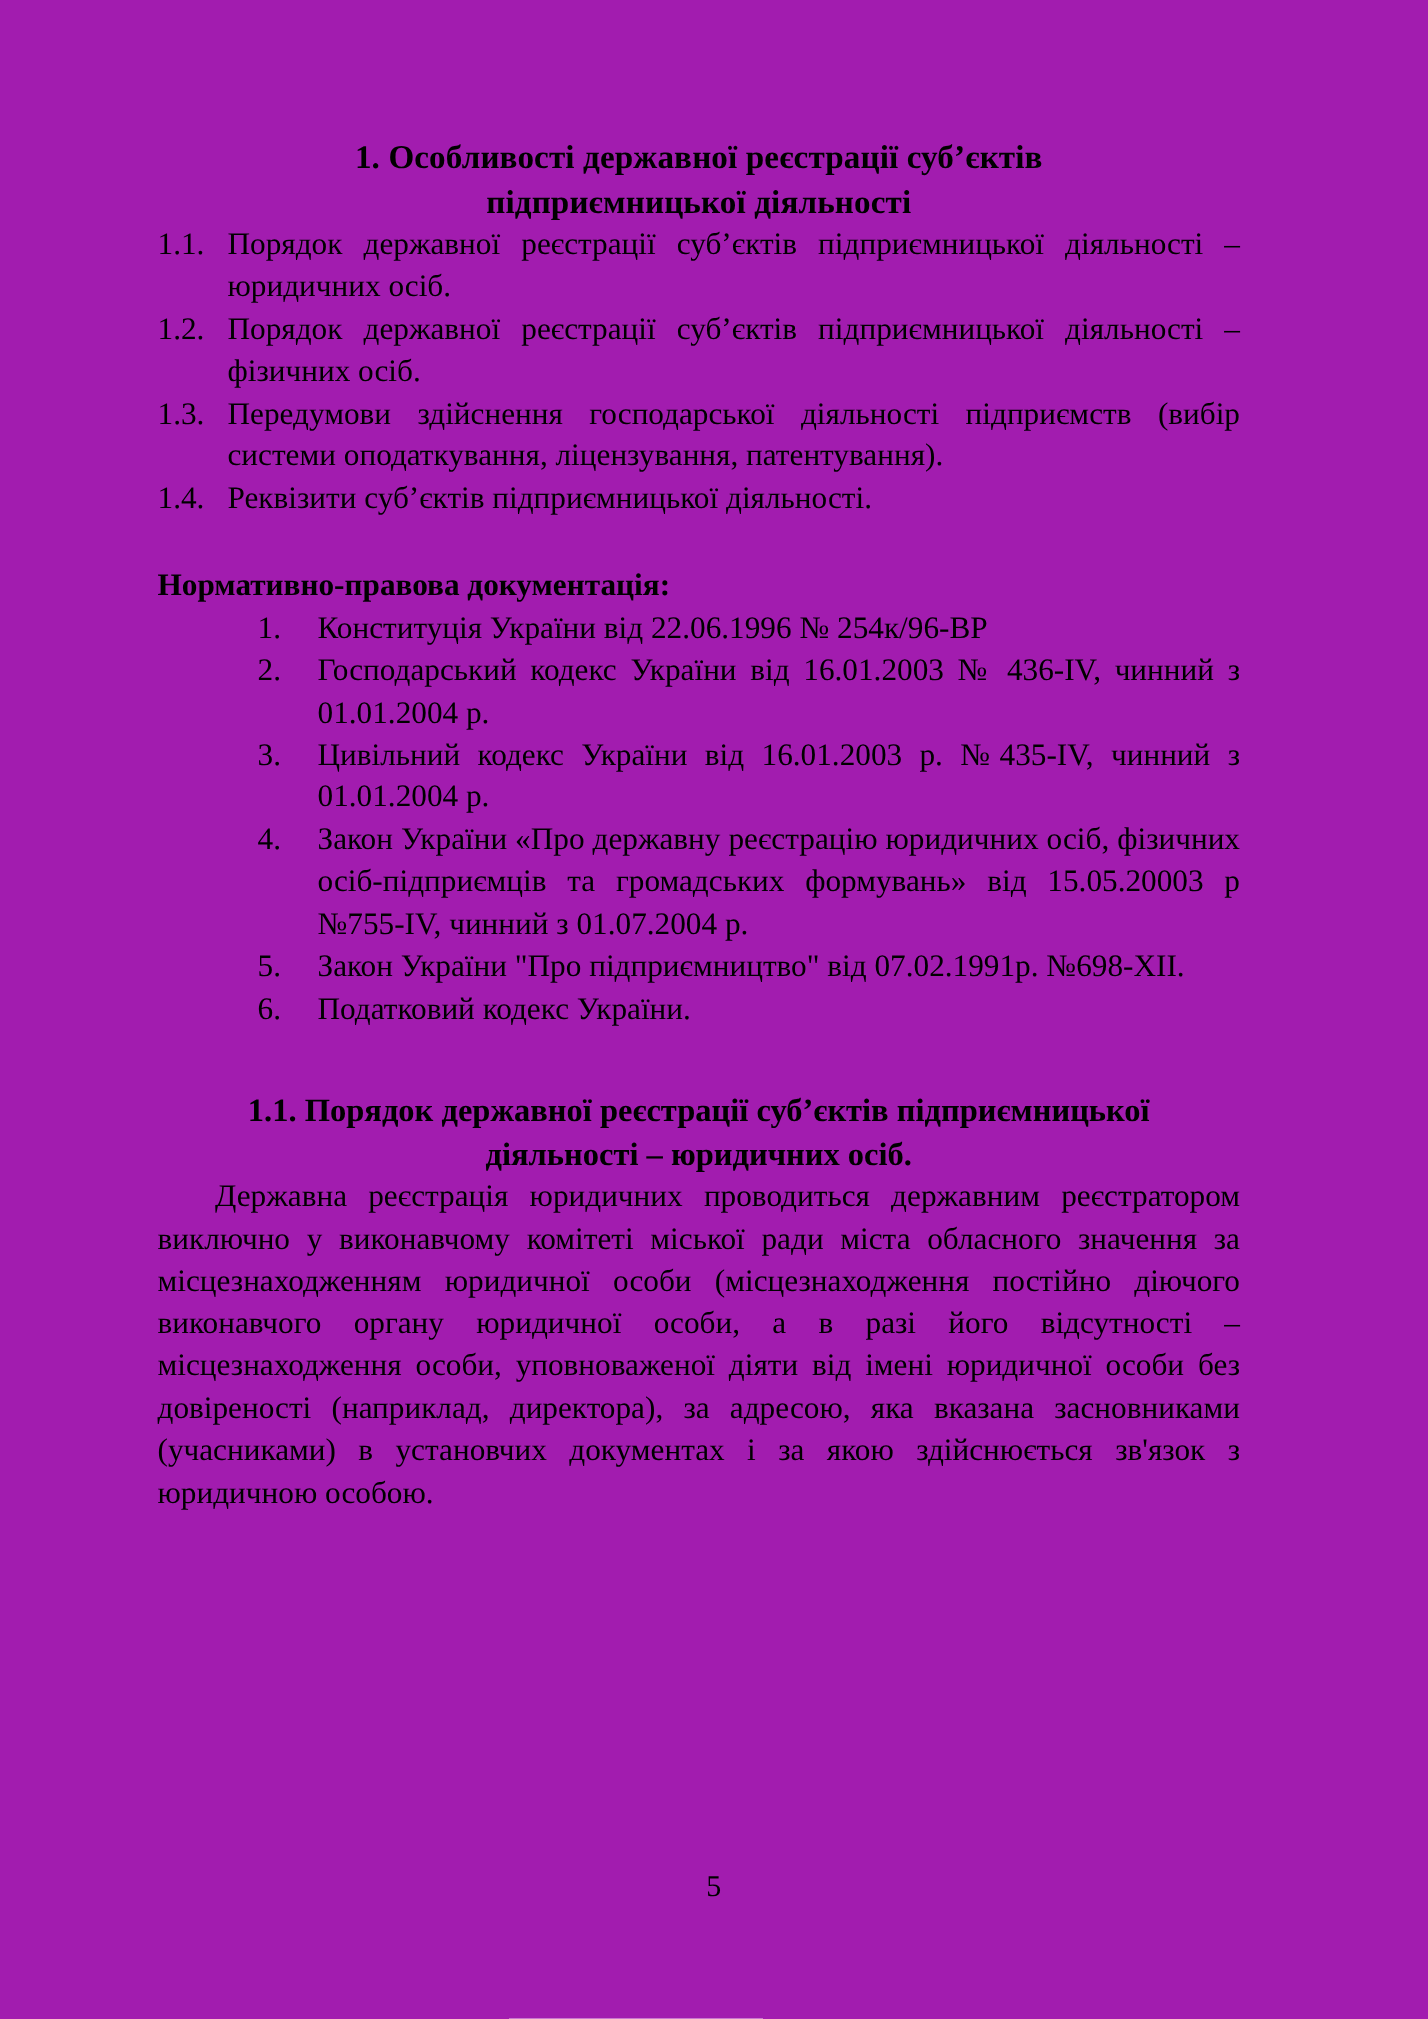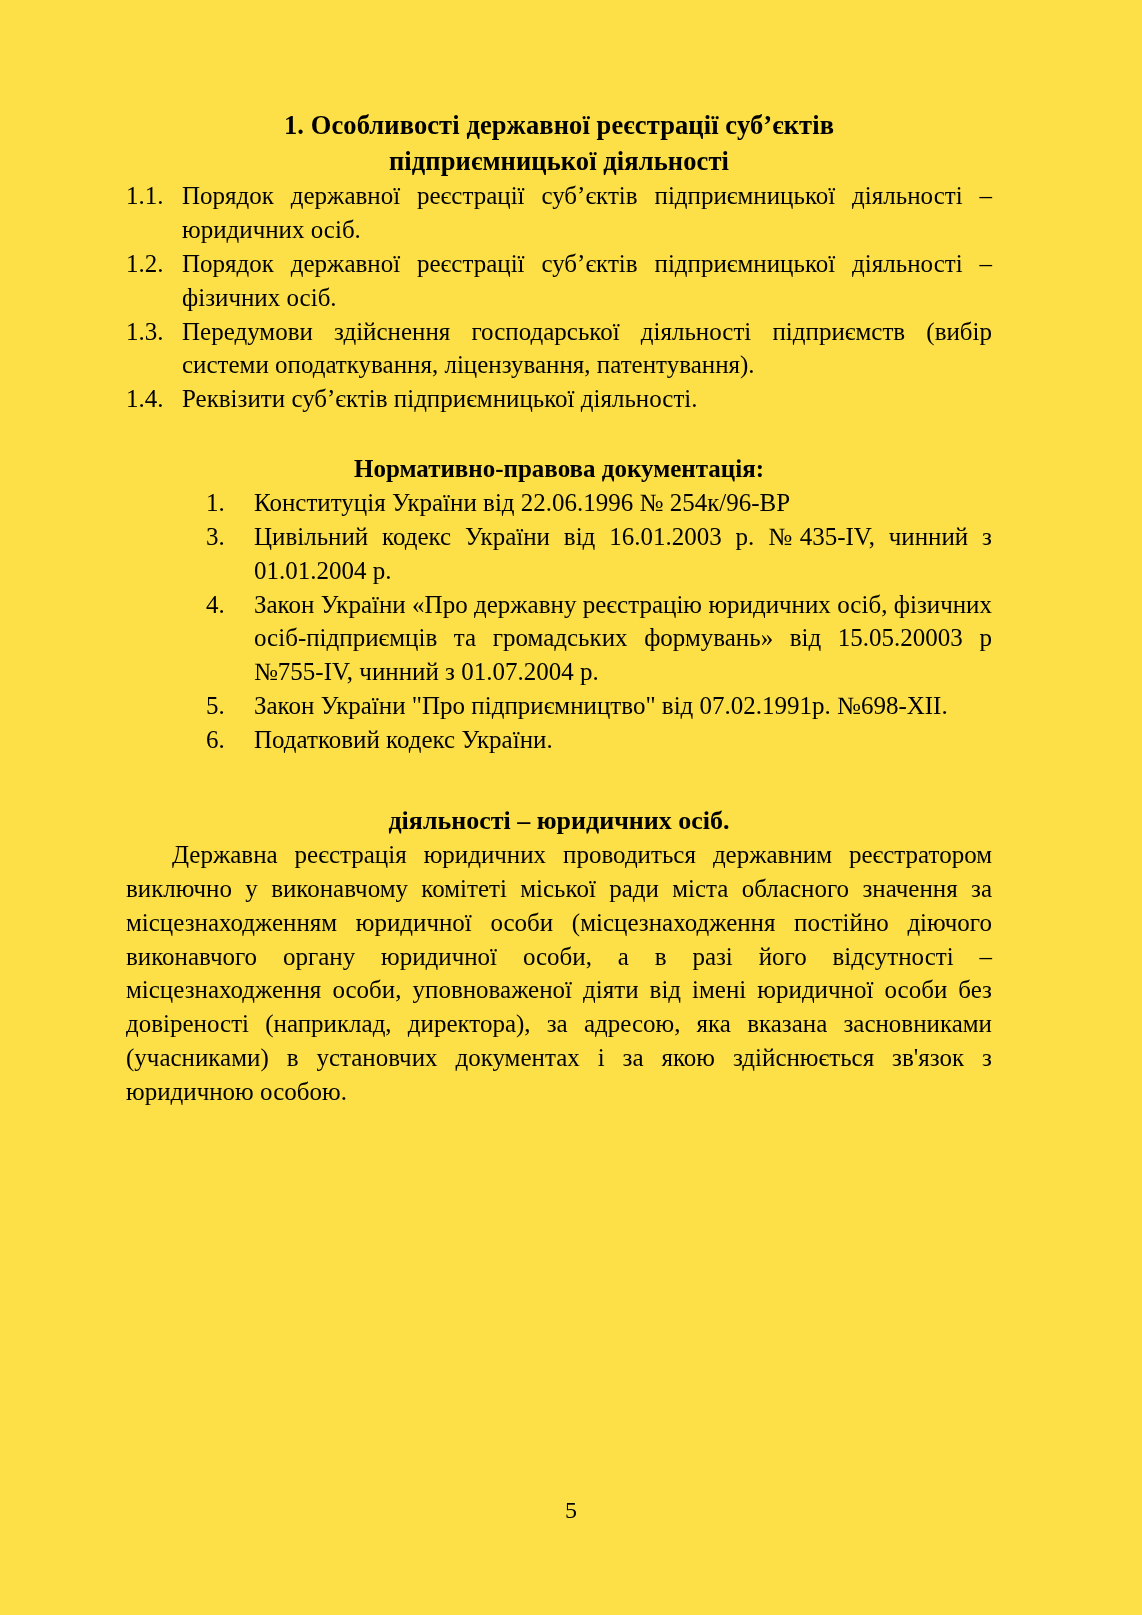--- a/index.html
+++ b/index.html
@@ -10,21 +10,21 @@
   }
   body {
     font-family: "Liberation Serif", "DejaVu Serif", serif;
     color: #000000;
   }
   .page {
     position: relative;
     width: 1142px;
     height: 1615px;
     margin: 0 auto;
-    background: #fde047;
+    background: #a21caf;
     box-sizing: border-box;
     overflow: hidden;
   }
   .content {
     position: absolute;
     left: 126px;
     top: 108px;
     width: 866px;
   }
 
@@ -44,21 +44,20 @@
     font-size: 26px;
     font-weight: bold;
     text-align: center;
     line-height: 1.35;
     margin: 0;
     padding: 0 4px;
   }
   .subheading {
     font-size: 25px;
     font-weight: bold;
-    text-align: center;
     line-height: 1.35;
     margin: 0;
   }
 
   
   .para {
     font-size: 25px;
     line-height: 1.355;
     text-align: justify;
     text-justify: inter-word;
@@ -159,36 +158,40 @@
 
     <div class="gap-md"></div>
 
     <div class="subheading">Нормативно-правова документація:</div>
 
     <ol class="numlist">
       <li>
         <span class="num">1.</span><span>Конституція України від 22.06.1996 № 254к/96-ВР</span>
       </li>
       <li>
+        <span class="num">2.</span><span>Господарський кодекс України від 16.01.2003 № 436-IV, чинний з 01.01.2004 р.</span>
+      </li>
+      <li>
         <span class="num">3.</span><span>Цивільний кодекс України від 16.01.2003 р. №435-IV, чинний з 01.01.2004 р.</span>
       </li>
       <li>
         <span class="num">4.</span><span>Закон України «Про державну реєстрацію юридичних осіб, фізичних осіб-підприємців та громадських формувань» від 15.05.20003 р №755-IV, чинний з 01.07.2004 р.</span>
       </li>
       <li>
         <span class="num">5.</span><span>Закон України "Про підприємництво" від 07.02.1991р. №698-XII.</span>
       </li>
       <li>
         <span class="num">6.</span><span>Податковий кодекс України.</span>
       </li>
     </ol>
 
     <div class="gap-lg"></div>
 
     <div class="section-heading">
+      <div>1.1. Порядок державної реєстрації суб’єктів підприємницької</div>
       <div>діяльності – юридичних осіб.</div>
     </div>
 
     <p class="para para-indent">Державна реєстрація юридичних проводиться державним реєстратором виключно у виконавчому комітеті міської ради міста обласного значення за місцезнаходженням юридичної особи (місцезнаходження постійно діючого виконавчого органу юридичної особи, а в разі його відсутності – місцезнаходження особи, уповноваженої діяти від імені юридичної особи без довіреності (наприклад, директора), за адресою, яка вказана засновниками (учасниками) в установчих документах і за якою здійснюється зв'язок з юридичною особою.</p>
 
 
 
   </div>
 
   <div class="page-number">5</div>

